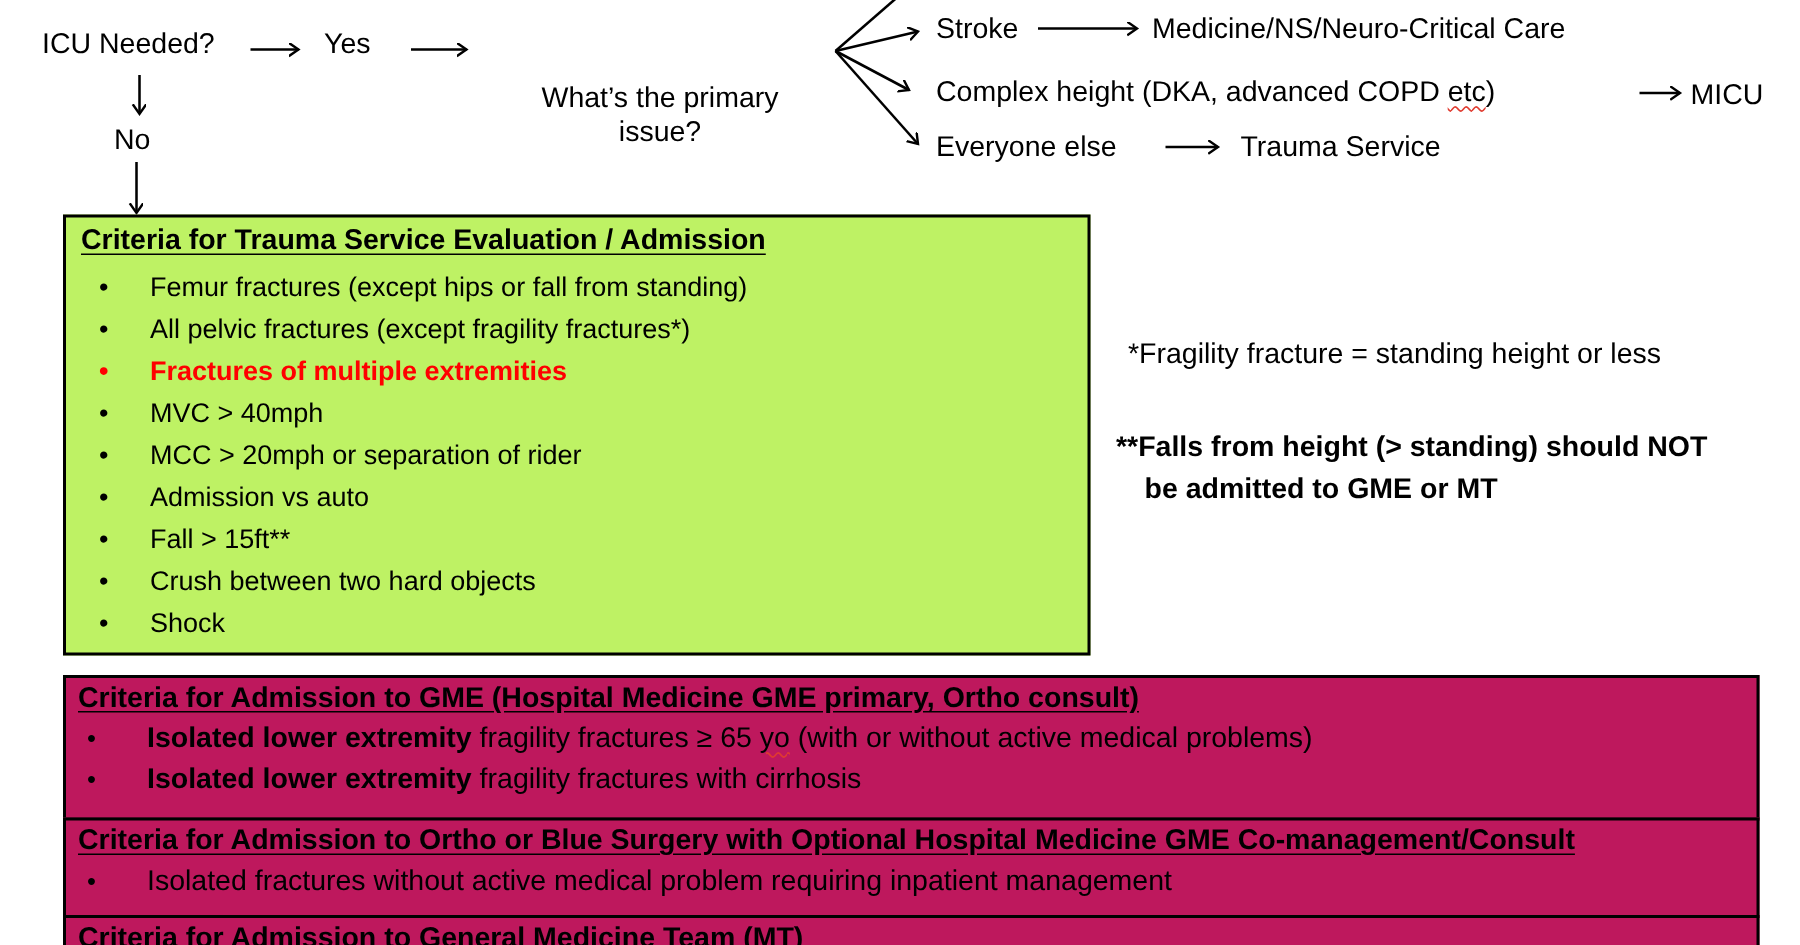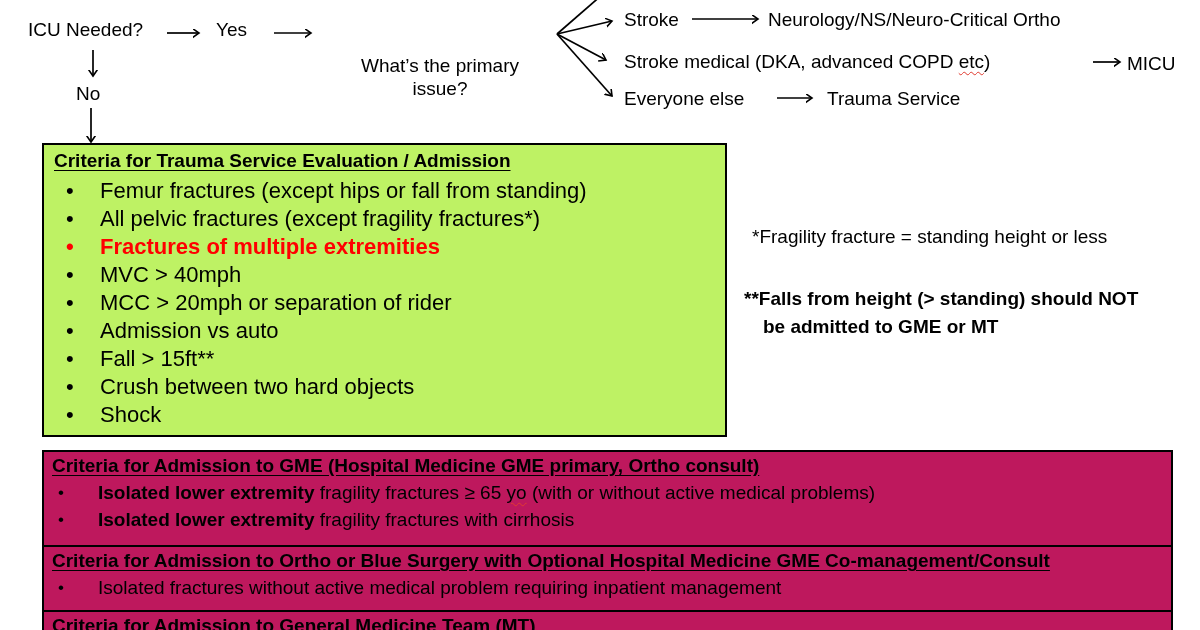--- a/index.html
+++ b/index.html
@@ -19,21 +19,21 @@
     left:42px;top:143px;width:685px;height:294px;
     border:2px solid #000;box-sizing:border-box;background:#bef264;
   }
   .box-title{
     font-size:19px;font-weight:bold;text-decoration:underline;
     text-underline-offset:3px;padding:5px 8px 2px 10px;white-space:nowrap;
   }
   #trauma-box ul{margin:3px 0 0 0;padding:0;}
   #trauma-box li{
     list-style:none;position:relative;padding-left:56px;
-    line-height:28px;font-size:22px;white-space:nowrap;
+    line-height:28px;font-size:18px;white-space:nowrap;
   }
   #trauma-box li::before{
     content:"\2022";position:absolute;left:22px;top:0;
   }
   li.red-item{color:#ff0000;font-weight:bold;}
 
   
   #note-fragility{left:752px;top:226px;font-size:19px;white-space:nowrap;}
   #note-falls{left:744px;top:285px;font-size:19px;font-weight:bold;line-height:28px;white-space:nowrap;}
   #note-falls .line2{margin-left:19px;}
@@ -85,23 +85,23 @@
 <div class="abs fc-label" style="left:28px;top:19px;">ICU Needed?</div>
 
 <div class="abs fc-label" style="left:216px;top:19px;">Yes</div>
 
 <div class="abs fc-label" style="left:76px;top:83px;">No</div>
 
 <div class="abs fc-label" style="left:336px;top:22px;width:208px;text-align:center;white-space:normal;line-height:23px;margin-top:32px;">What’s the primary issue?</div>
 
 <div class="abs fc-label" style="left:624px;top:9px;">Stroke</div>
 
-<div class="abs fc-label" style="left:768px;top:9px;">Neurology/NS/Neuro-Critical Ortho</div>
+<div class="abs fc-label" style="left:768px;top:9px;">Medicine/NS/Neuro-Critical Care</div>
 
-<div class="abs fc-label" style="left:624px;top:51px;"><span>Stroke medical (DKA, advanced COPD </span><span class="squiggle">etc</span><span>)</span></div>
+<div class="abs fc-label" style="left:624px;top:51px;"><span>Complex height (DKA, advanced COPD </span><span class="squiggle">etc</span><span>)</span></div>
 
 <div class="abs fc-label" style="left:1127px;top:53px;">MICU</div>
 
 <div class="abs fc-label" style="left:624px;top:88px;">Everyone else</div>
 
 <div class="abs fc-label" style="left:827px;top:88px;">Trauma Service</div>
 
 <div id="trauma-box" class="abs">
   <div class="box-title">Criteria for Trauma Service Evaluation / Admission</div>
   <ul>

